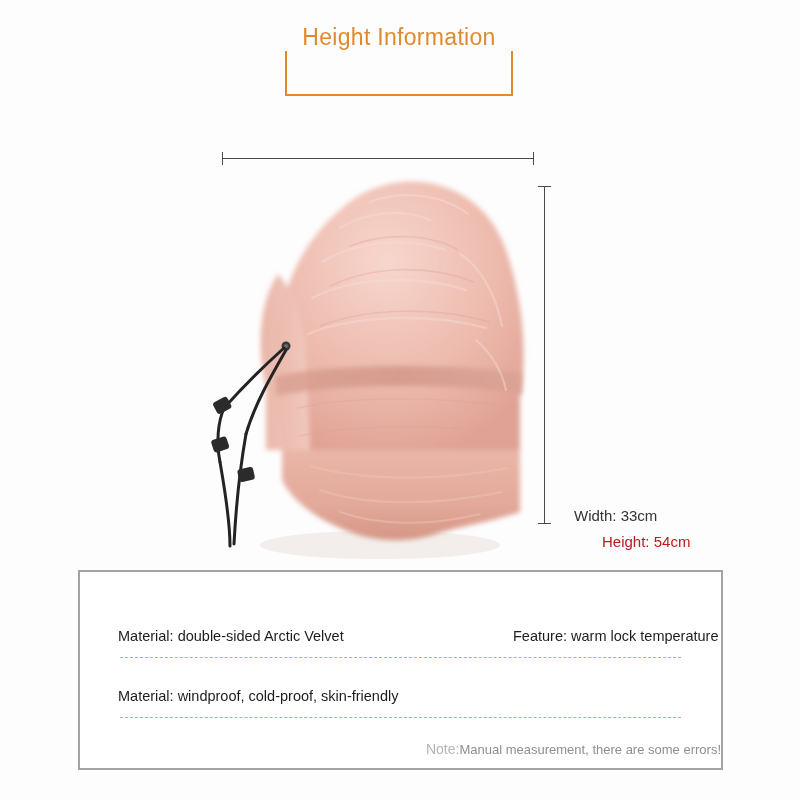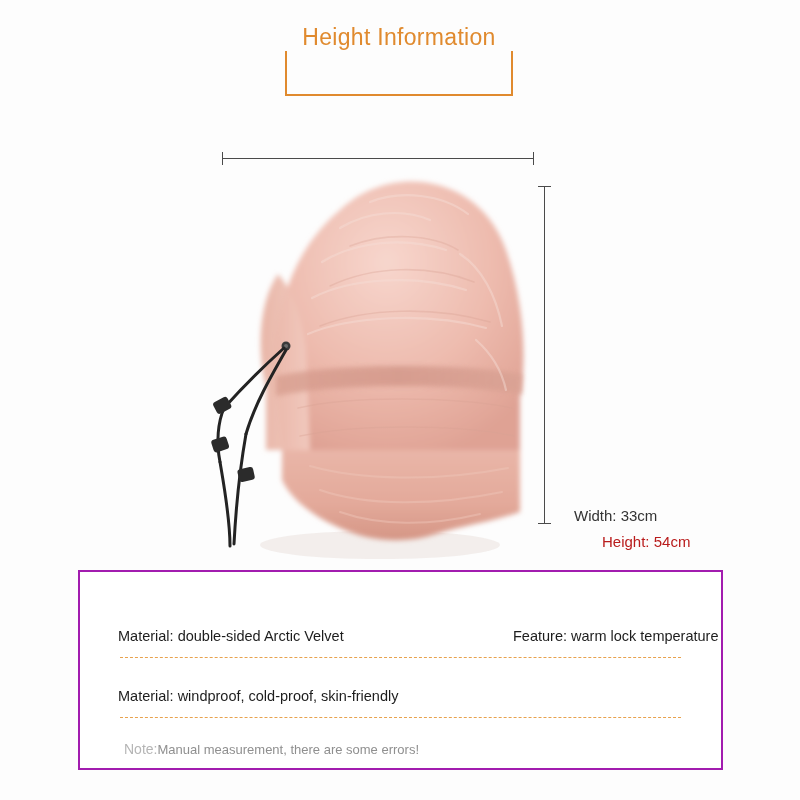--- a/index.html
+++ b/index.html
@@ -145,21 +145,21 @@
     height: 420px;
   }
 
   
   .info-panel {
     position: absolute;
     left: 78px;
     top: 570px;
     width: 645px;
     height: 200px;
-    border: 2px solid #a21caf;
+    border: 2px solid #a3a3a3;
     box-sizing: border-box;
     background: #ffffff;
   }
   .info-row {
     position: absolute;
     left: 38px;
     right: 38px;
     font-size: 14.5px;
     color: #1d1d1d;
     white-space: nowrap;
@@ -178,21 +178,21 @@
     border-top: 1.5px dashed #e8a24e;
   }
   .dash1 { top: 85px; }
   .dash2 { top: 145px; }
 
   .note-row {
     position: absolute;
     left: 0;
     right: 0;
     top: 168px;
-    text-align: left;
+    text-align: right;
     white-space: nowrap;
     padding-left: 44px;
   }
   .note-label {
     font-size: 14px;
     color: #b5b5b5;
   }
   .note-text {
     font-size: 13px;
     color: #8f8f8f;

